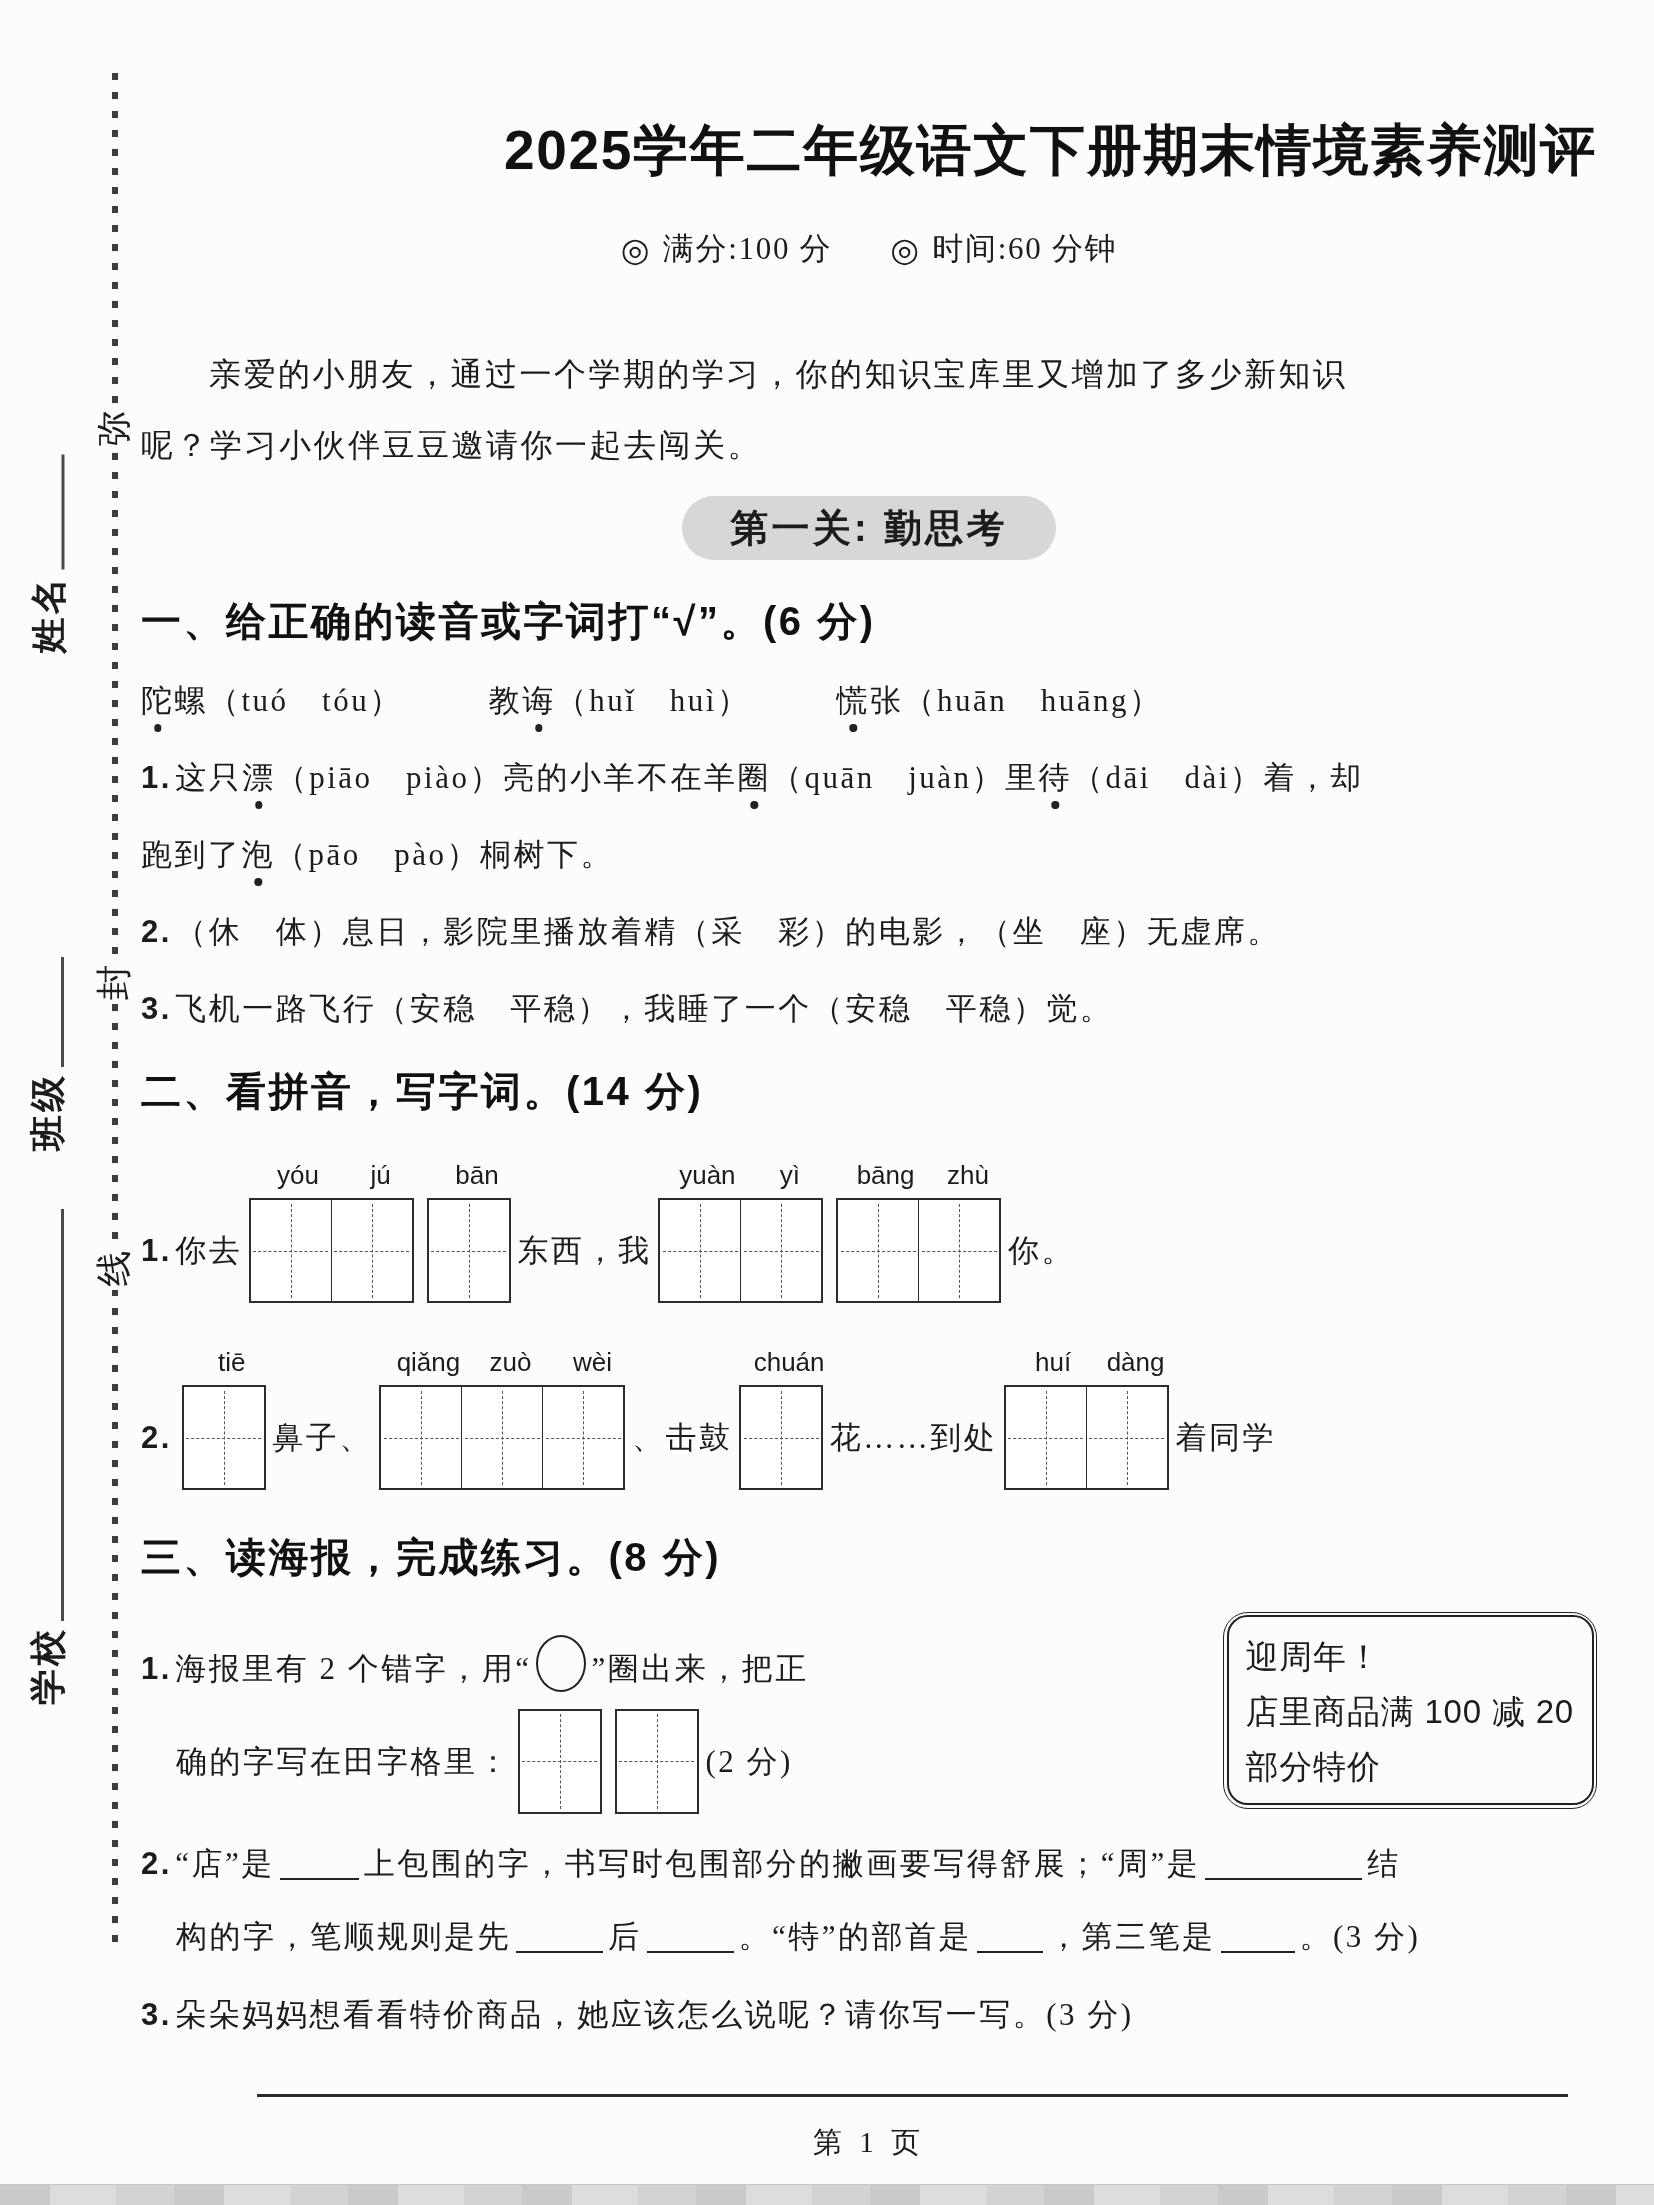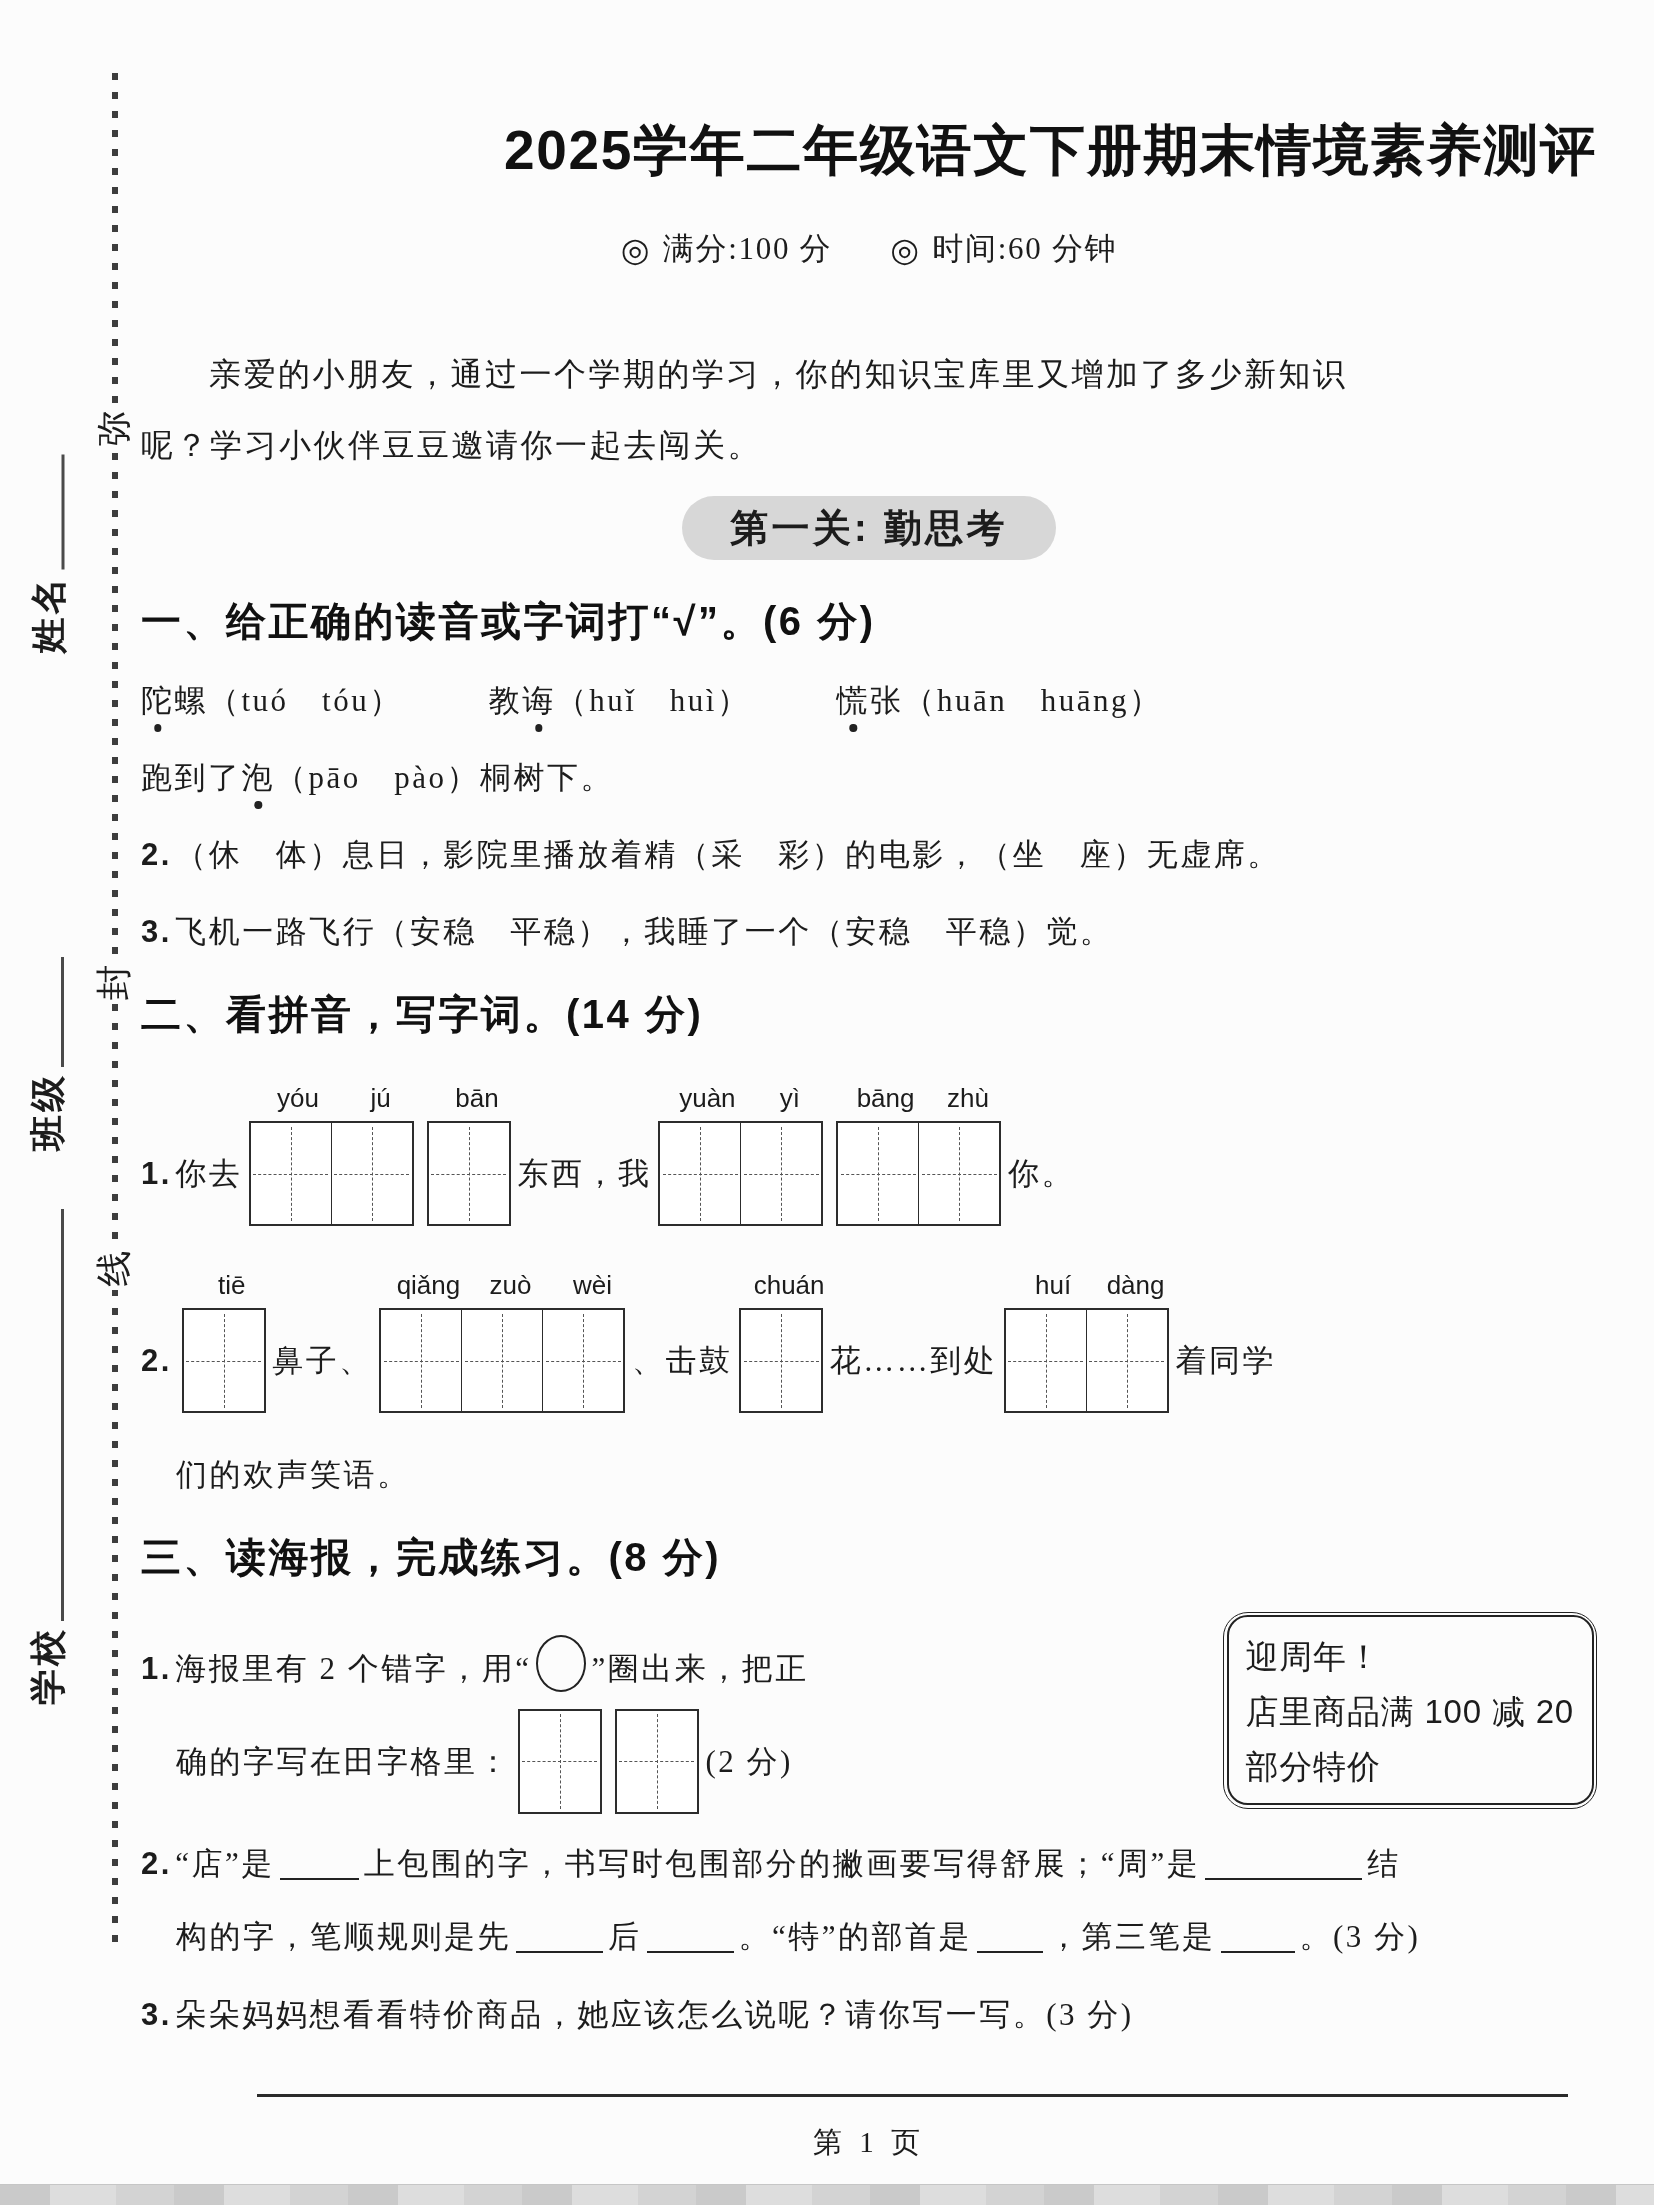--- a/index.html
+++ b/index.html
@@ -120,20 +120,21 @@
 
     <div class="intro">
       <div class="l1">亲爱的小朋友，通过一个学期的学习，你的知识宝库里又增加了多少新知识</div>
       <div class="l2">呢？学习小伙伴豆豆邀请你一起去闯关。</div>
     </div>
 
     <div class="badge">第一关: 勤思考</div>
 
     <div class="qheading">一、给正确的读音或字词打“√”。(6 分)</div>
     <div class="rich-line words-row"><span class="seg-em">陀</span><span class="seg-tx">螺（tuó　tóu）</span><span class="seg-sp"></span><span class="seg-tx">教</span><span class="seg-em">诲</span><span class="seg-tx">（huǐ　huì）</span><span class="seg-sp"></span><span class="seg-em">慌</span><span class="seg-tx">张（huān　huāng）</span></div>
+    <div class="rich-line s-line"><span class="seg-num">1.</span><span class="seg-tx">这只</span><span class="seg-em">漂</span><span class="seg-tx">（piāo　piào）亮的小羊不在羊</span><span class="seg-em">圈</span><span class="seg-tx">（quān　juàn）里</span><span class="seg-em">待</span><span class="seg-tx">（dāi　dài）着，却</span></div>
     <div class="rich-line s-line indent1"><span class="seg-tx">跑到了</span><span class="seg-em">泡</span><span class="seg-tx">（pāo　pào）桐树下。</span></div>
     <div class="rich-line s-line"><span class="seg-num">2.</span><span class="seg-tx">（休　体）息日，影院里播放着精（采　彩）的电影，（坐　座）无虚席。</span></div>
     <div class="rich-line s-line"><span class="seg-num">3.</span><span class="seg-tx">飞机一路飞行（安稳　平稳），我睡了一个（安稳　平稳）觉。</span></div>
 
     <div class="qheading">二、看拼音，写字词。(14 分)</div>
     <div class="rich-line grid-row"><span class="seg-num">1.</span><span class="seg-tx">你去</span><span class="tz-wrap"><span class="tz-pinyin">
             <span class="tz-pin">yóu</span>
             <span class="tz-pin">jú</span>
           </span><span class="tzgrid">
             <span class="tzcell"></span>
@@ -171,21 +172,20 @@
             <span class="tz-pin">chuán</span>
           </span><span class="tzgrid">
             <span class="tzcell"></span>
           </span></span><span class="seg-tx">花……到处</span><span class="tz-wrap"><span class="tz-pinyin">
             <span class="tz-pin">huí</span>
             <span class="tz-pin">dàng</span>
           </span><span class="tzgrid">
             <span class="tzcell"></span>
             <span class="tzcell"></span>
           </span></span><span class="seg-tx">着同学</span></div>
-    <div class="rich-line cont-line"><span class="seg-tx">们的欢声笑语。</span></div>
 
     <div class="qheading">三、读海报，完成练习。(8 分)</div>
     <div class="q3-flex">
       <div class="q3-left">
         <div class="rich-line s-line"><span class="seg-num">1.</span><span class="seg-tx">海报里有 2 个错字，用“</span><span class="seg-circle"></span><span class="seg-tx">”圈出来，把正</span></div>
         <div class="rich-line l2"><span class="seg-tx">确的字写在田字格里：</span><span class="tz-wrap"><span class="tzgrid">
                 <span class="tzcell"></span>
               </span></span><span class="tz-wrap"><span class="tzgrid">
                 <span class="tzcell"></span>
               </span></span><span class="seg-tx">(2 分)</span></div>

